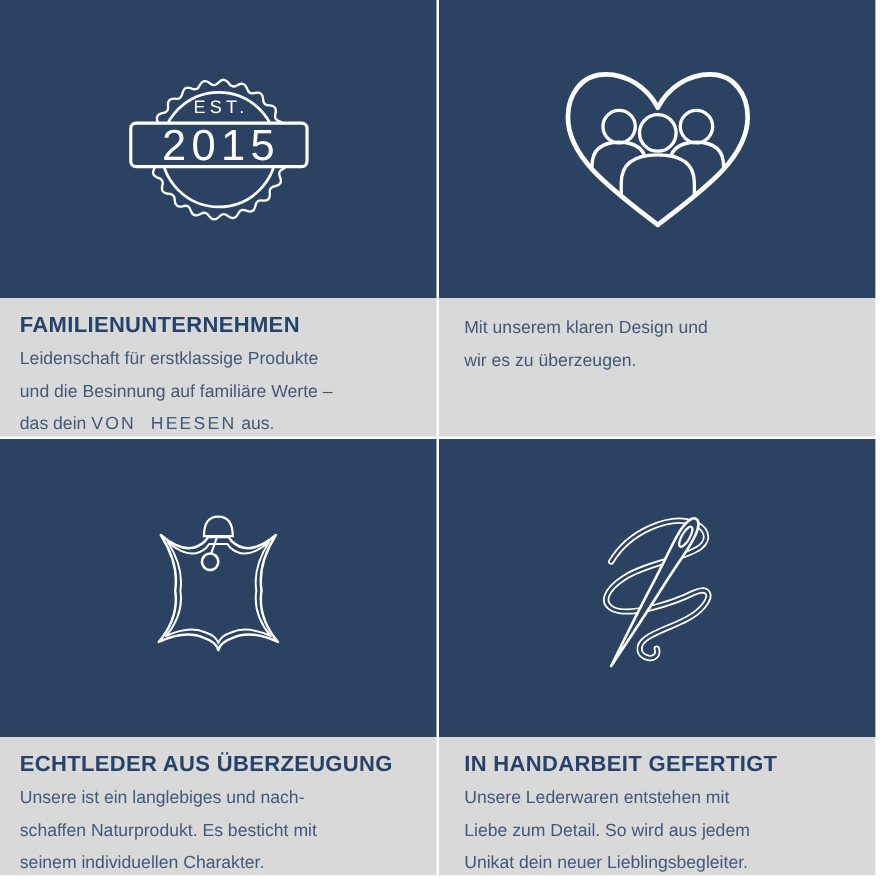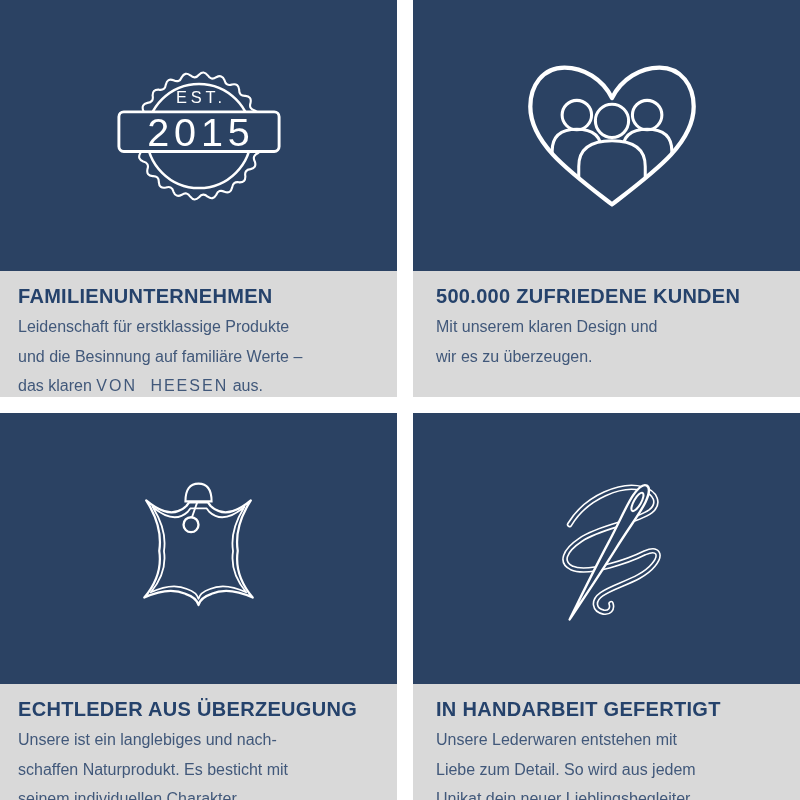--- a/index.html
+++ b/index.html
@@ -1,21 +1,21 @@
 <!DOCTYPE html>
 <html style="--panel-navy: #2b4263; --caption-gray: #d9d9d9; --heading-text: #25426b; --body-text: #41587a; --icon-white: #ffffff;"><head>
 <meta charset="utf-8">
 <style>
   html,body{margin:0;padding:0;background:#fff;}
   body{width:800px;height:800px;font-family:"Liberation Sans",sans-serif;}
   .grid{
     display:grid;
     grid-template-columns:397px 397px;
     grid-template-rows:397px 397px;
-    gap:16px;
+    gap:2px;
     width:800px;height:800px;background:#fff;
   }
   .card{display:flex;flex-direction:column;overflow:hidden;}
   .panel{
     height:271px;flex:0 0 271px;
     background:var(--panel-navy,#2b4263);
     display:flex;align-items:center;justify-content:center;
     color:var(--icon-white,#fff);
   }
   .caption{
@@ -54,21 +54,21 @@
         <text class="badge-text est" x="88" y="52" text-anchor="middle">EST.</text>
         <rect class="occ" stroke-width="3" x="3" y="61" width="166" height="41" rx="5"></rect>
         <text class="badge-text year" x="88" y="96" text-anchor="middle">2015</text>
       </svg>
     </div>
     <div class="caption">
       <h3>FAMILIENUNTERNEHMEN</h3>
       <p class="body">
           <span class="line">Leidenschaft für erstklassige Produkte</span>
           <span class="line">und die Besinnung auf familiäre Werte –</span>
-          <span class="line"><span>das klaren </span><span class="brand">VON HEESEN</span><span> aus.</span></span>
+          <span class="line"><span>das dein </span><span class="brand">VON HEESEN</span><span> aus.</span></span>
         </p>
     </div>
   </section>
 
   <section class="card">
     <div class="panel">
       <svg width="172" height="152" viewBox="0 0 180 160" aria-hidden="true">
         <defs>
           <clipPath id="heartClip">
             <path d="M90,40 C80,20 60,8 40,8 C17,8 4,27 4,49 C4,88 46,118 90,152 C134,118 176,88 176,49 C176,27 163,8 140,8 C120,8 100,20 90,40 Z"></path>
@@ -79,21 +79,20 @@
           <path class="st" stroke-width="3.2" d="M101,140 L101,96 Q101,73 127,73 Q153,73 153,96 L153,140"></path>
           <circle class="st" stroke-width="3.2" cx="53" cy="58" r="15.5"></circle>
           <circle class="st" stroke-width="3.2" cx="127" cy="58" r="15.5"></circle>
           <path class="occ" stroke-width="3.2" d="M55,154 L55,112 Q55,85 90,85 Q125,85 125,112 L125,154"></path>
           <circle class="occ" stroke-width="3.2" cx="90" cy="64" r="17.5"></circle>
         </g>
         <path class="st" stroke-width="4.5" stroke-linejoin="round" d="M90,40 C80,20 60,8 40,8 C17,8 4,27 4,49 C4,88 46,118 90,152 C134,118 176,88 176,49 C176,27 163,8 140,8 C120,8 100,20 90,40 Z"></path>
       </svg>
     </div>
     <div class="caption">
-      <h3>500.000 ZUFRIEDENE KUNDEN</h3>
       <p class="body">
           <span class="line">Mit unserem klaren Design und</span>
           <span class="line">wir es zu überzeugen.</span>
         </p>
     </div>
   </section>
 
   <section class="card">
     <div class="panel">
       <svg width="131" height="142" viewBox="0 0 140 152" aria-hidden="true">

